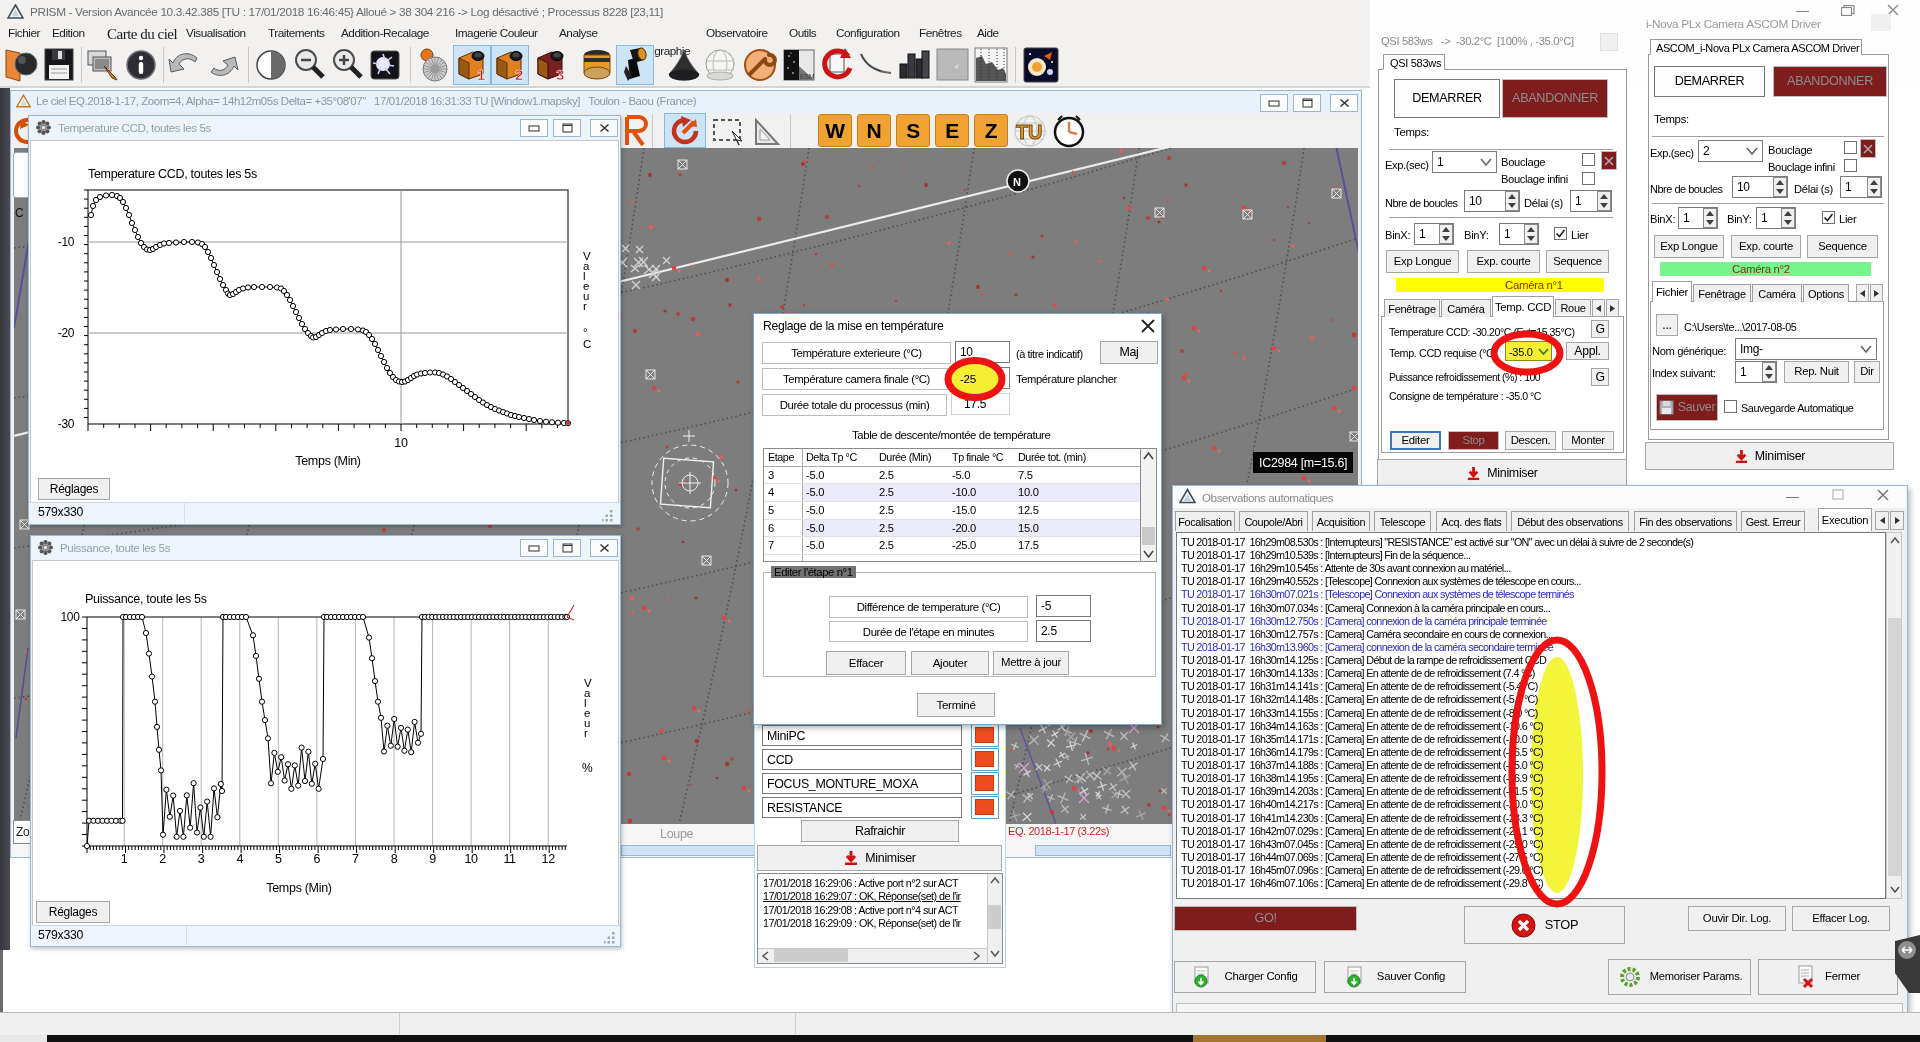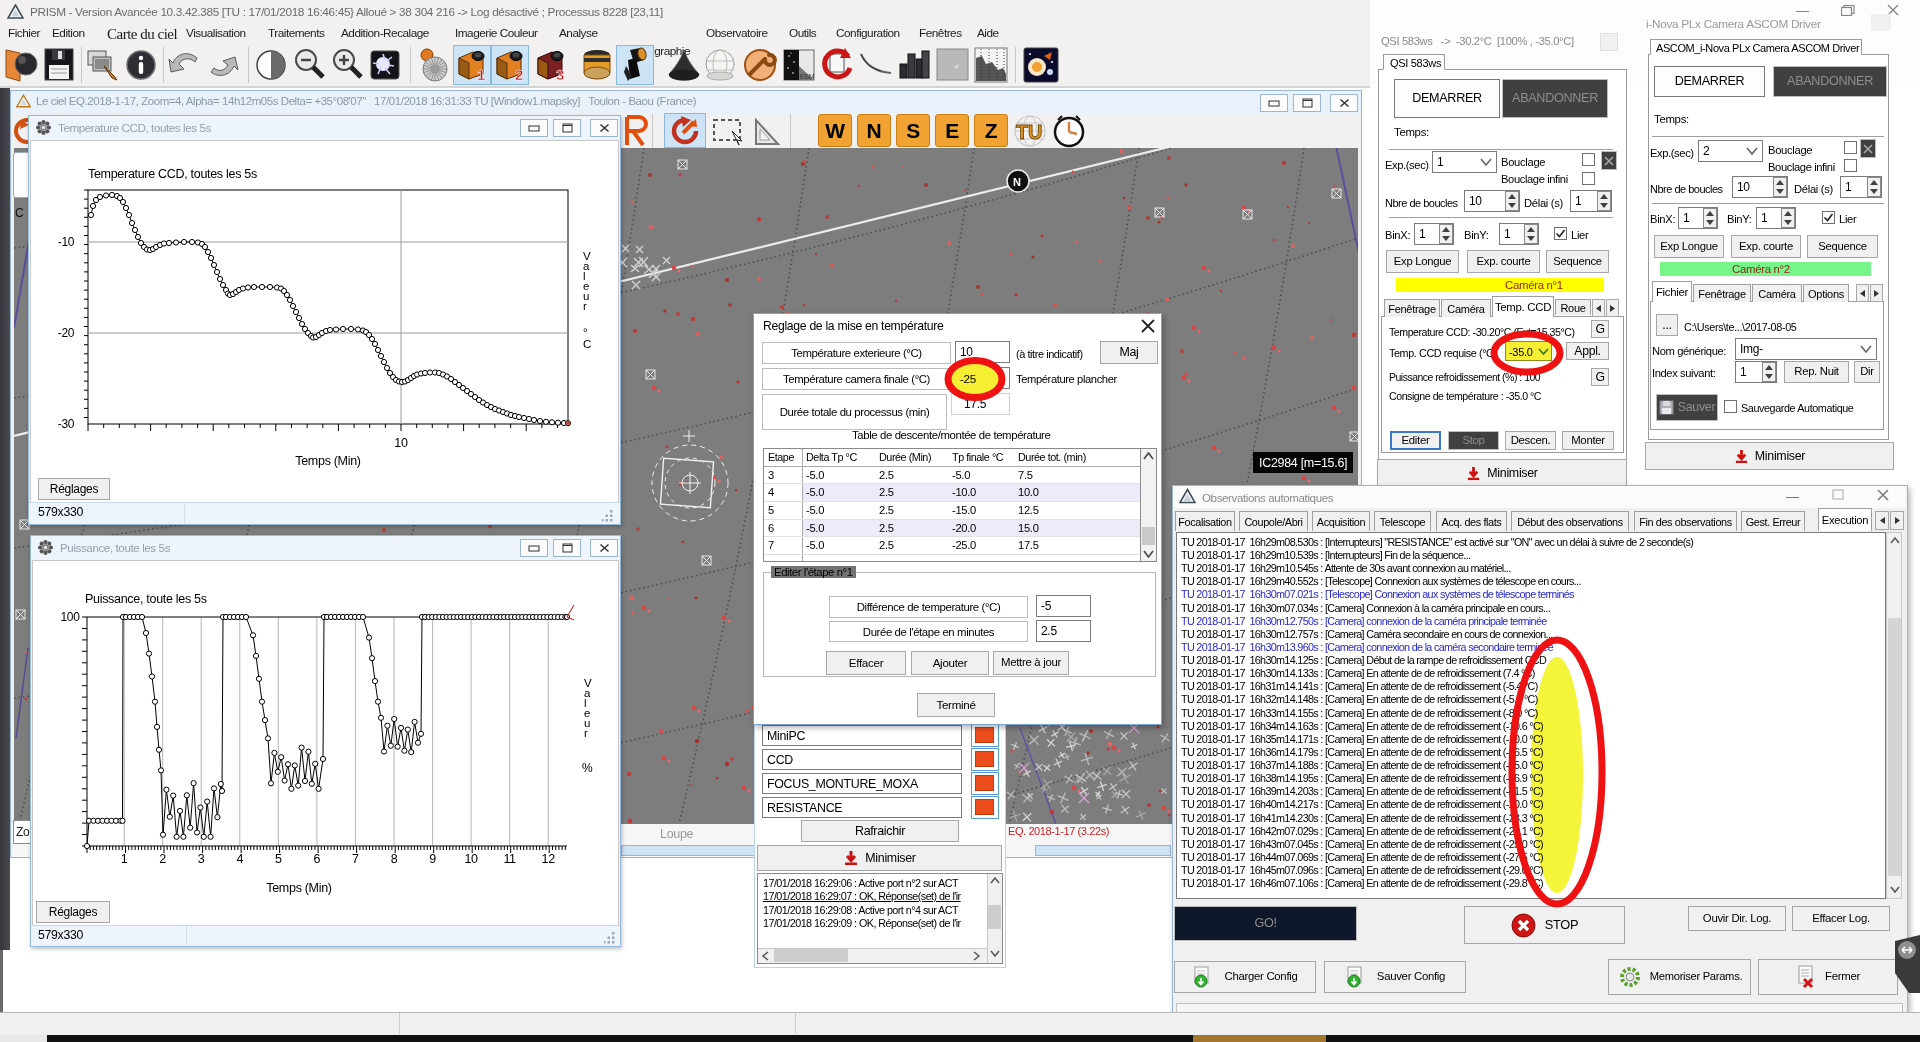--- a/index.html
+++ b/index.html
@@ -1,19 +1,19 @@
 <!DOCTYPE html>
 <html><head><meta charset="utf-8"><title>PRISM</title><style>
 *{margin:0;padding:0;box-sizing:border-box;}
 html,body{width:1920px;height:1042px;overflow:hidden;background:#fff;
  font-family:"Liberation Sans",sans-serif;font-size:12px;color:#000;letter-spacing:-0.3px;}
 .abs{position:absolute;}
 .btn{position:absolute;background:#f0f0f0;border:1px solid #a6a6a6;text-align:center;
  font-size:12px;color:#000;line-height:1;display:flex;align-items:center;justify-content:center;}
-.btn-dis{background:#404040;color:#8d8d8d;border-color:#bdbdbd;}
+.btn-dis{background:#7f1d1d;color:#8d8d8d;border-color:#bdbdbd;}
 .fld{position:absolute;background:#fff;border:1px solid #7a7a7a;font-size:12px;
  display:flex;align-items:center;padding-left:4px;}
 .lblbox{position:absolute;background:#fff;border:1px solid #bcbcbc;font-size:11.4px;letter-spacing:-0.4px;
  display:flex;align-items:center;justify-content:center;}
 .cb{position:absolute;width:13px;height:13px;background:#fff;border:1px solid #707070;}
 .txt{position:absolute;white-space:nowrap;font-size:12px;}
 .wbtn{position:absolute;width:28px;height:18px;background:#fbfbfb;border:1px solid #9ab6d4;
  display:flex;align-items:center;justify-content:center;}
 .tab{position:absolute;background:#f0f0f0;border:1px solid #9f9f9f;border-bottom:none;
  font-size:11.5px;display:flex;align-items:center;justify-content:center;white-space:nowrap;}
@@ -1975,21 +1975,21 @@
 <div class="lblbox" style="left:762px;top:342px;width:189px;height:22px;">Température exterieure (°C)</div>
 <div class="fld" style="left:955px;top:341px;width:55px;height:22px;font-size:12px;">10</div>
 <div class="txt" style="left:1016px;top:348px;font-size:11px;color:#000;letter-spacing:-0.45px;">(à titre indicatif)</div>
 <div class="lblbox" style="left:762px;top:368px;width:189px;height:22px;">Température camera finale (°C)</div>
 <div class="fld" style="left:955px;top:367px;width:55px;height:22px;font-size:12px;"></div>
 <svg class="abs" style="left:946px;top:360px" width="62" height="38">
     <ellipse cx="29" cy="19" rx="26" ry="16" fill="#f6ee33"></ellipse>
   </svg>
 <div class="txt" style="left:960px;top:372px;font-size:11.6px;color:#000;">-25</div>
 <div class="txt" style="left:1016px;top:373px;font-size:11.2px;color:#000;letter-spacing:-0.4px;">Température plancher</div>
-<div class="lblbox" style="left:762px;top:394px;width:185px;height:36px;">Durée totale du processus (min)</div>
+<div class="lblbox" style="left:762px;top:394px;width:185px;height:22px;">Durée totale du processus (min)</div>
 <div class="fld" style="left:951px;top:393px;width:59px;height:22px;font-size:12px;border-color:#d0d0d0;padding-left:12px;">17.5</div>
 <div class="txt" style="left:852px;top:429px;font-size:11.4px;color:#000;letter-spacing:-0.4px;">Table de descente/montée de température</div>
 <div class="abs" style="left:763px;top:448px;width:394px;height:114px;background:#fff;border:1px solid #8a8a8a;"></div>
 <div class="abs" style="left:803px;top:484px;width:337px;height:18px;background:#ecebfa;"></div>
 <div class="abs" style="left:803px;top:519px;width:337px;height:18px;background:#ecebfa;"></div>
 <div class="txt" style="left:768px;top:451px;font-size:10.8px;color:#000;letter-spacing:-0.45px;">Etape</div>
 <div class="txt" style="left:806px;top:451px;font-size:10.8px;color:#000;letter-spacing:-0.45px;">Delta Tp °C</div>
 <div class="txt" style="left:879px;top:451px;font-size:10.8px;color:#000;letter-spacing:-0.45px;">Durée (Min)</div>
 <div class="txt" style="left:952px;top:451px;font-size:10.8px;color:#000;letter-spacing:-0.45px;">Tp finale °C</div>
 <div class="txt" style="left:1018px;top:451px;font-size:10.8px;color:#000;letter-spacing:-0.45px;">Durée tot. (min)</div>
@@ -2300,21 +2300,21 @@
 <div class="txt" style="left:1181px;top:864px;font-size:10.8px;color:#000;letter-spacing:-0.68px;">TU 2018-01-17&nbsp;&nbsp;16h45m07.096s : [Camera] En attente de de refroidissement (-29.0 °C)</div>
 <div class="txt" style="left:1181px;top:877px;font-size:10.8px;color:#000;letter-spacing:-0.68px;">TU 2018-01-17&nbsp;&nbsp;16h46m07.106s : [Camera] En attente de de refroidissement (-29.8 °C)</div>
 <div class="abs" style="left:1886px;top:532px;width:16px;height:367px;background:#f0f0f0;border:1px solid #c8c8c8;"></div>
 <svg class="abs" style="left:1890px;top:537px" width="10" height="8">
     <path d="M1 6 L5 1 L9 6" stroke="#555" stroke-width="1.5" fill="none"></path>
   </svg>
 <svg class="abs" style="left:1890px;top:886px" width="10" height="8">
     <path d="M1 1 L5 6 L9 1" stroke="#555" stroke-width="1.5" fill="none"></path>
   </svg>
 <div class="abs" style="left:1888px;top:618px;width:13px;height:258px;background:#d4d4d4;"></div>
-<div class="btn btn-dis" style="left:1174px;top:906px;width:183px;height:35px;font-size:12.6px;background:#0f172a;">GO!</div>
+<div class="btn btn-dis" style="left:1174px;top:906px;width:183px;height:25px;font-size:12.6px;background:#7f1d1d;">GO!</div>
 <div class="btn" style="left:1464px;top:906px;width:161px;height:38px;font-size:12.8px;"><svg width="25" height="25" viewBox="0 0 25 25" style="margin-right:9px">
       <circle cx="12.5" cy="12.5" r="11.5" fill="#d11515" stroke="#8a0d0d"></circle>
       <path d="M8 8 L17 17 M17 8 L8 17" stroke="#fff" stroke-width="3.2"></path>
     </svg>STOP</div>
 <div class="btn" style="left:1688px;top:906px;width:98px;height:25px;font-size:11.4px;">Ouvir Dir. Log.</div>
 <div class="btn" style="left:1792px;top:906px;width:98px;height:25px;font-size:11.4px;">Effacer Log.</div>
 <div class="btn" style="left:1174px;top:961px;width:142px;height:32px;font-size:11.4px;"><svg width="20" height="22" viewBox="0 0 20 22" style="margin-right:12px">
       <rect x="3" y="1" width="13" height="16" fill="#fdfdfd" stroke="#999"></rect>
       <line x1="5" y1="5" x2="13" y2="5" stroke="#bbb"></line>
       <line x1="5" y1="8" x2="13" y2="8" stroke="#bbb"></line>

